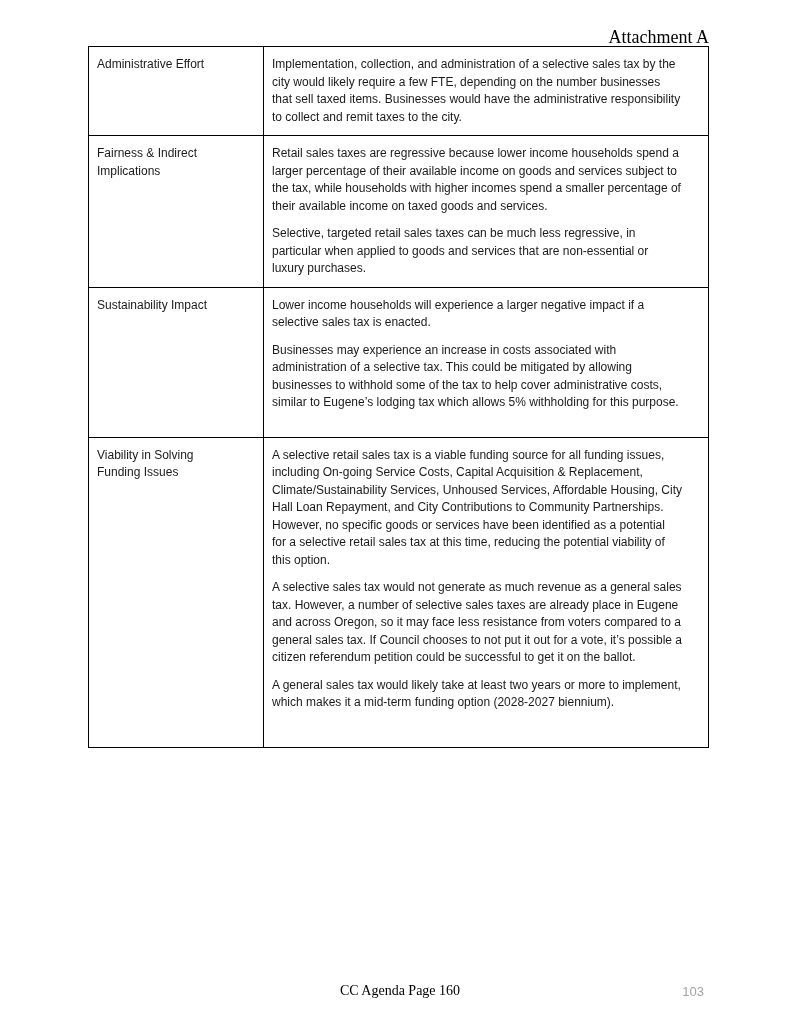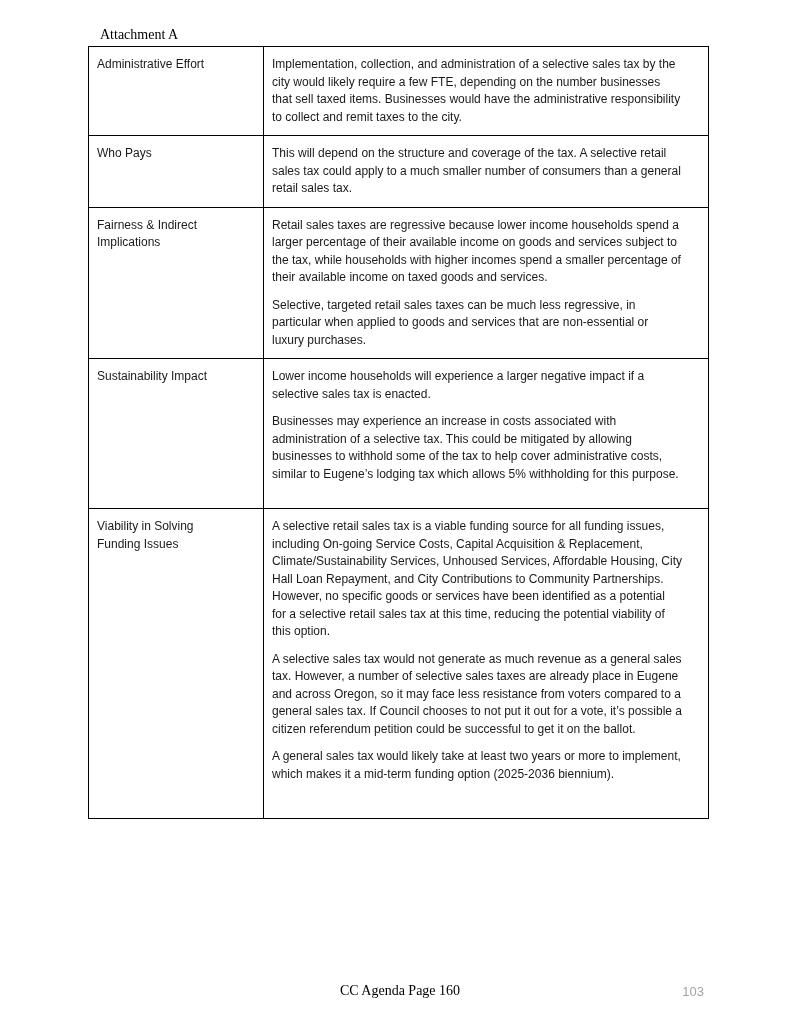--- a/index.html
+++ b/index.html
@@ -14,25 +14,25 @@
     width: 800px;
     height: 1035px;
     background: #ffffff;
     position: relative;
     font-family: "Liberation Sans", sans-serif;
     overflow: hidden;
   }
   .attachment-label {
     position: absolute;
     top: 27px;
-    left: 100px;
+    left: 88px;
     width: 621px;
-    text-align: left;
+    text-align: right;
     font-family: "Liberation Serif", serif;
-    font-size: 14px;
+    font-size: 18px;
     color: #000000;
   }
   .info-table {
     position: absolute;
     top: 46px;
     left: 88px;
     width: 621px;
     border-collapse: collapse;
     table-layout: fixed;
   }
@@ -87,46 +87,40 @@
 <div class="attachment-label">Attachment A</div>
 
 <table class="info-table">
   <tbody>
     <tr class="r0">
       <td class="label-cell">Administrative Effort</td>
       <td class="value-cell">
         <p>Implementation, collection, and administration of a selective sales tax by the city would likely require a few FTE, depending on the number businesses that sell taxed items. Businesses would have the administrative responsibility to collect and remit taxes to the city.</p>
       </td>
     </tr>
-    <tr class="r2">
-      <td class="label-cell">Who Pays</td>
-      <td class="value-cell">
-        <p>This will depend on the structure and coverage of the tax. A selective retail sales tax could apply to a much smaller number of consumers than a general retail sales tax.</p>
-      </td>
-    </tr>
     <tr class="r3">
       <td class="label-cell">Fairness &amp; Indirect Implications</td>
       <td class="value-cell">
         <p>Retail sales taxes are regressive because lower income households spend a larger percentage of their available income on goods and services subject to the tax, while households with higher incomes spend a smaller percentage of their available income on taxed goods and services.</p>
         <p>Selective, targeted retail sales taxes can be much less regressive, in particular when applied to goods and services that are non-essential or luxury purchases.</p>
       </td>
     </tr>
     <tr class="r4">
       <td class="label-cell">Sustainability Impact</td>
       <td class="value-cell">
         <p>Lower income households will experience a larger negative impact if a selective sales tax is enacted.</p>
         <p>Businesses may experience an increase in costs associated with administration of a selective tax. This could be mitigated by allowing businesses to withhold some of the tax to help cover administrative costs, similar to Eugene’s lodging tax which allows 5% withholding for this purpose.</p>
       </td>
     </tr>
     <tr class="r5">
       <td class="label-cell">Viability in Solving Funding Issues</td>
       <td class="value-cell">
         <p>A selective retail sales tax is a viable funding source for all funding issues, including On-going Service Costs, Capital Acquisition &amp; Replacement, Climate/Sustainability Services, Unhoused Services, Affordable Housing, City Hall Loan Repayment, and City Contributions to Community Partnerships. However, no specific goods or services have been identified as a potential for a selective retail sales tax at this time, reducing the potential viability of this option.</p>
         <p>A selective sales tax would not generate as much revenue as a general sales tax. However, a number of selective sales taxes are already place in Eugene and across Oregon, so it may face less resistance from voters compared to a general sales tax. If Council chooses to not put it out for a vote, it’s possible a citizen referendum petition could be successful to get it on the ballot.</p>
-        <p>A general sales tax would likely take at least two years or more to implement, which makes it a mid-term funding option (2025-2036 biennium).</p>
+        <p>A general sales tax would likely take at least two years or more to implement, which makes it a mid-term funding option (2028-2027 biennium).</p>
       </td>
     </tr>
   </tbody>
 </table>
 
 <div class="footer-agenda">CC Agenda Page 160</div>
 
 <div class="footer-page-number">103</div>
 
 <div class="footer-session">December 9, 2024 Work Session – Item 2</div>

